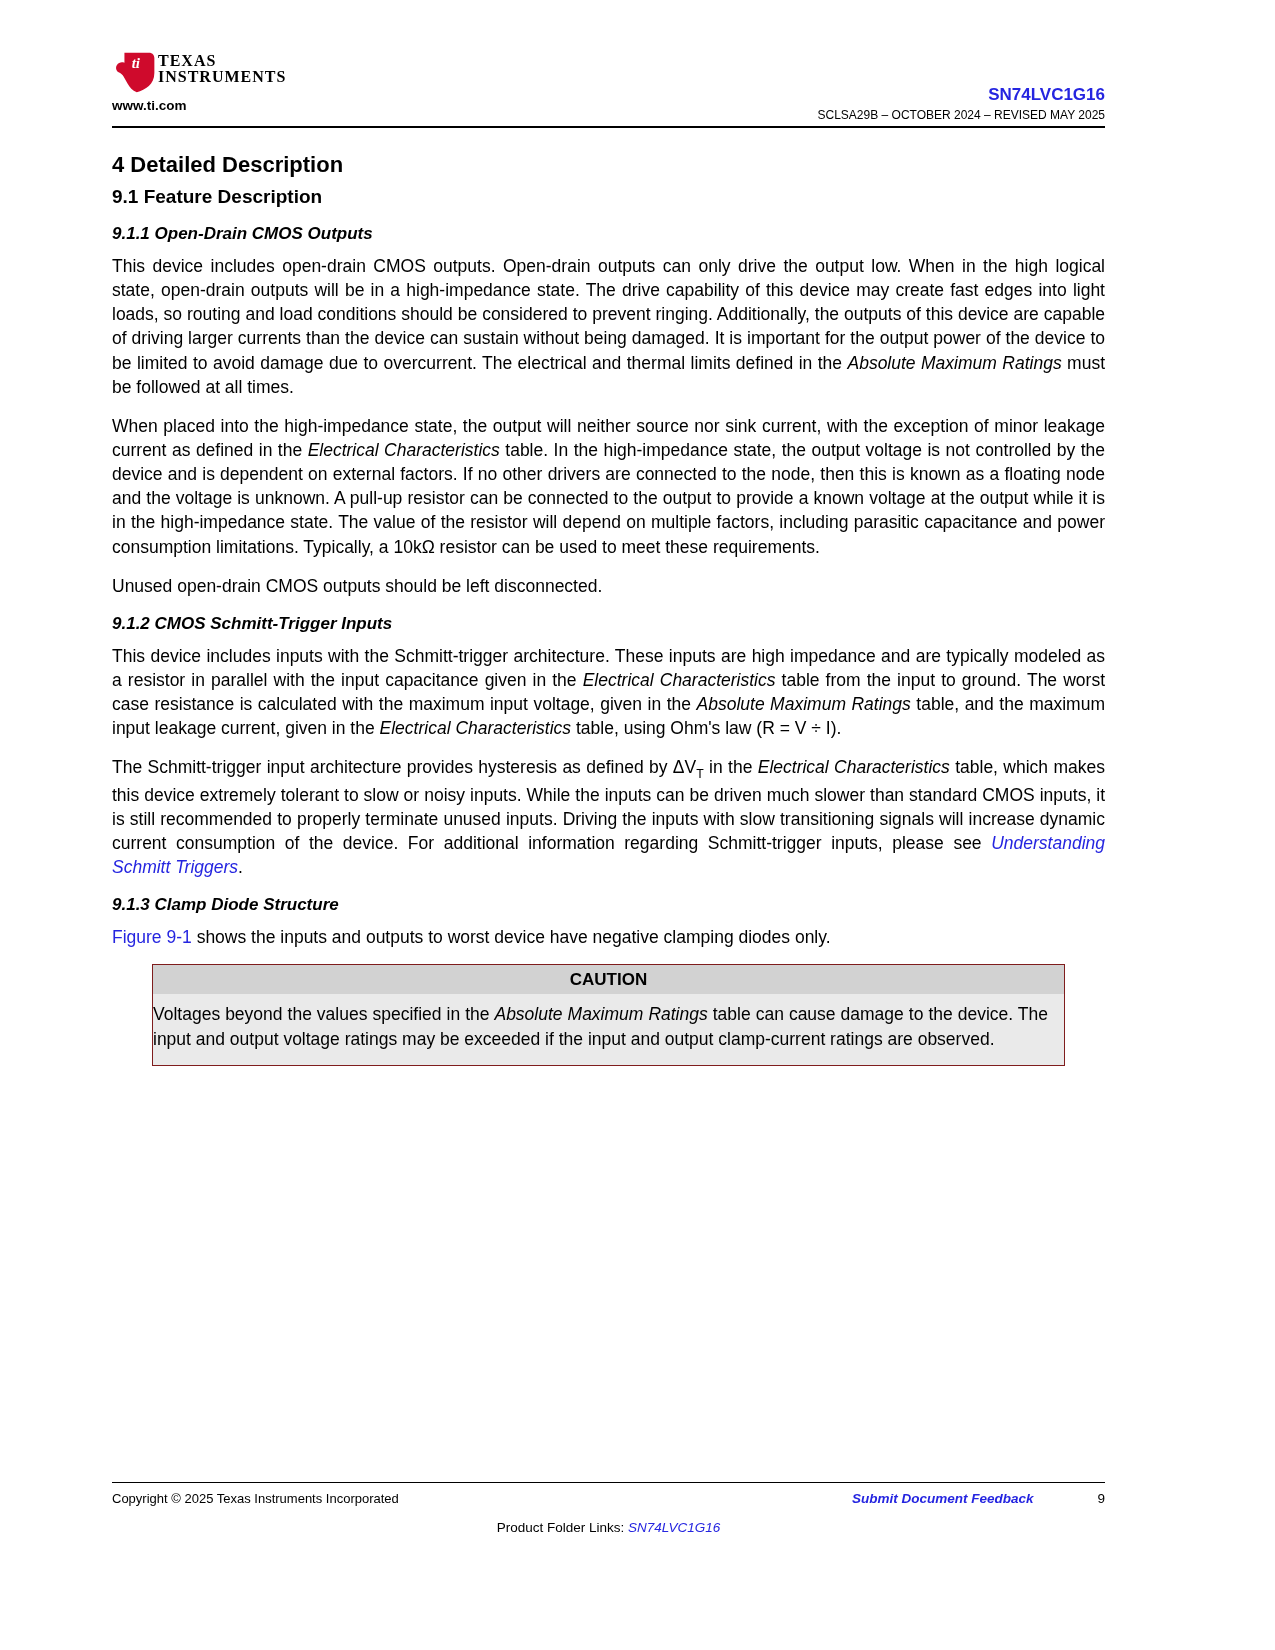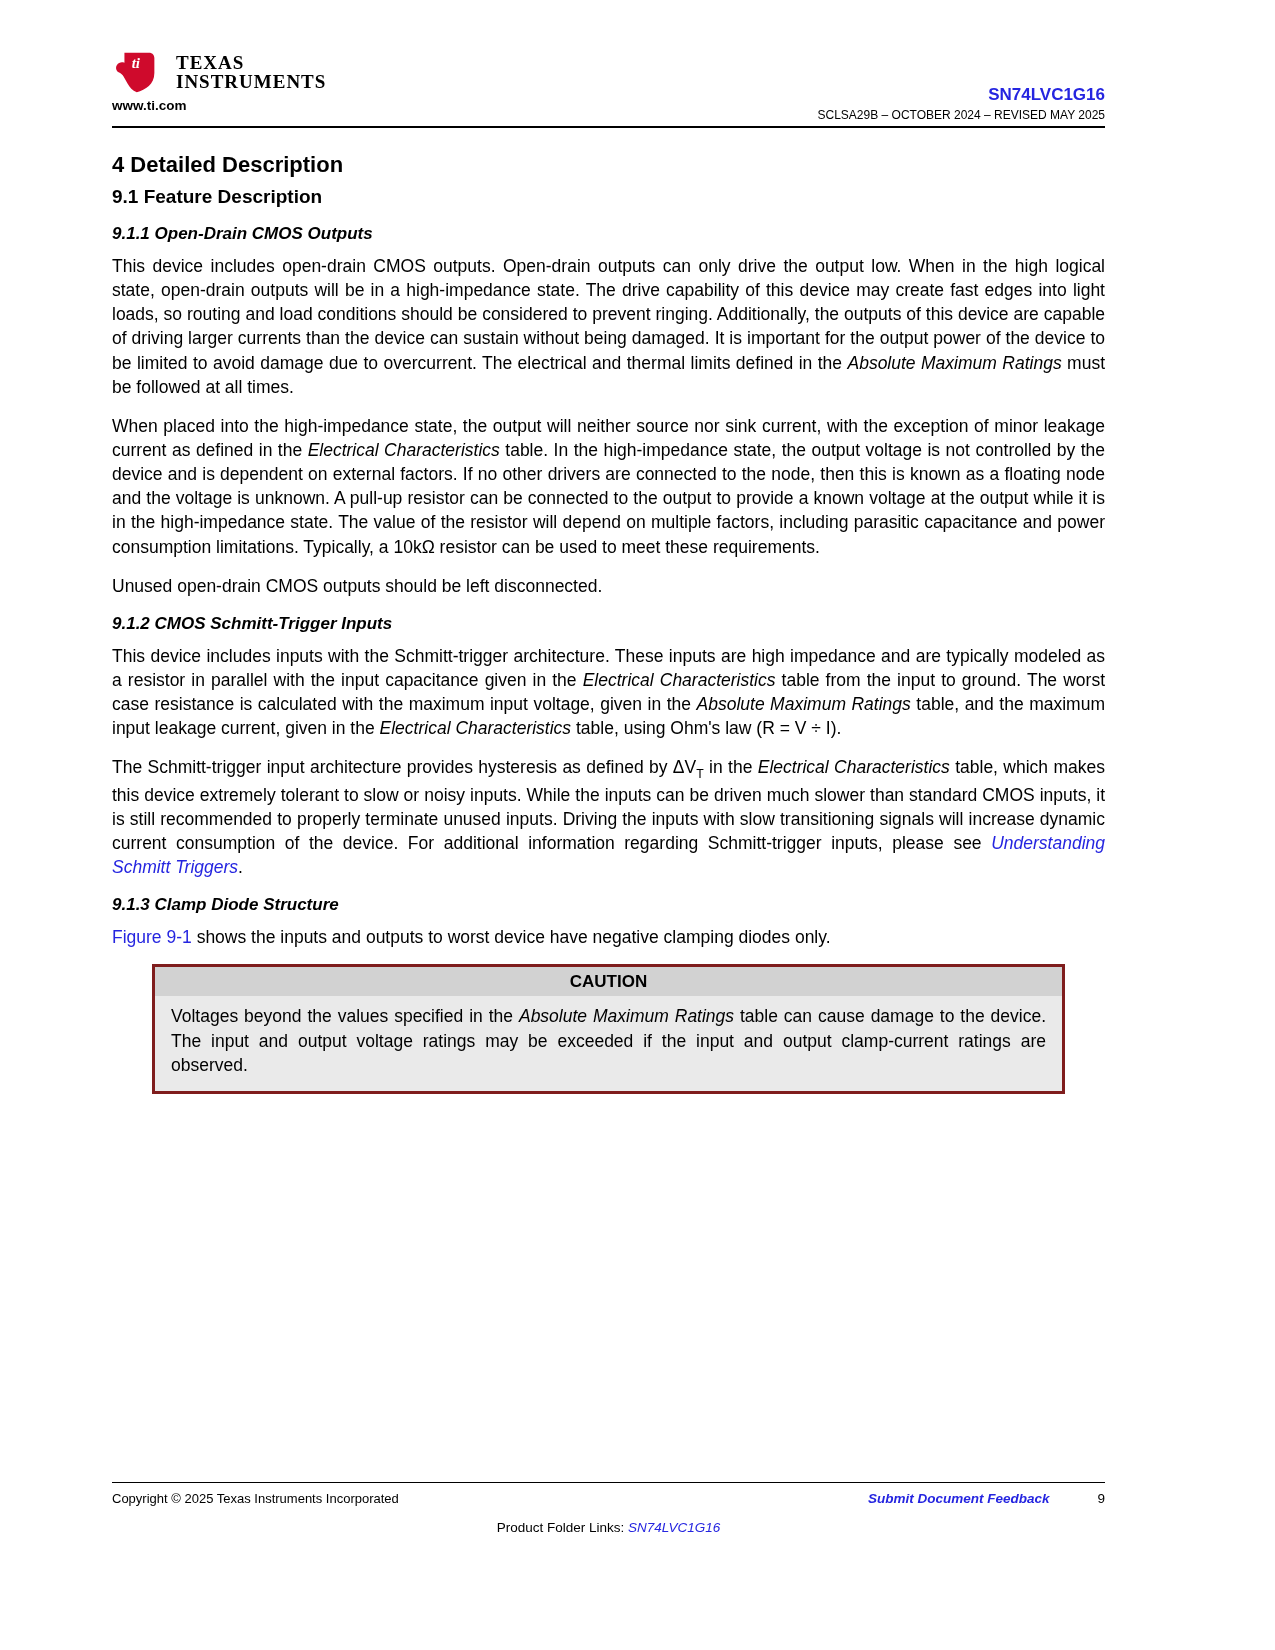--- a/index.html
+++ b/index.html
@@ -11,57 +11,57 @@
     background: #ffffff;
     font-family: "Liberation Sans", sans-serif;
     color: #000;
     padding: 50px 170px 0 112px;
   }
   
   .hdr { position: relative; height: 74px; }
   .hdr-left { position:absolute; left:0; top:0; }
   .logo-row { display:flex; align-items:flex-start; }
   .ti-bug { width:46px; height:44px; flex:0 0 auto; }
-  .wordmark { font-family:"Liberation Serif", serif; font-weight:bold; letter-spacing:1px; line-height:1.02; font-size:19px; padding-top:3px;margin-left:18px; }
+  .wordmark { font-family:"Liberation Serif", serif; font-weight:bold; letter-spacing:1px; line-height:1.02; font-size:16px; padding-top:3px; }
   .website { font-weight:bold; font-size:13.5px; margin-top:4px; }
   .hdr-right { position:absolute; right:0; bottom:2px; text-align:right; }
   .partnum { color:#2525e0; font-weight:bold; font-size:17px; margin-bottom:3px; }
   .revision { font-size:12px; color:#000; }
   .hdr-rule { border:none; border-top:2px solid #000; margin:2px 0 0 0; }
   
   .h9   { font-size:22px; font-weight:bold; margin:24px 0 2px; }
   .h9-1 { font-size:19px; font-weight:bold; margin:8px 0 2px; }
   .h3x  { font-size:17px; font-weight:bold; font-style:italic; margin:16px 0 10px; }
   p.body { font-size:17.5px; line-height:1.38; text-align:justify; margin:0 0 15px 0; }
   .em { font-style: italic; }
   .doclink { color:#2525e0; text-decoration:none; cursor:pointer; }
   .doclink.it { font-style:italic; }
   sub { font-size:70%; }
   
   .caution {
     margin: 14px 40px 0 40px;
-    border: 3px solid #7f1d1d;
+    border: 1px solid #7f1d1d;
     background: #eaeaea;
   }
   .caution-title {
     background:#d2d2d2;
     text-align:center;
     font-weight:bold;
     font-size:17px;
     padding:5px 0 4px;
   }
   .caution-body {
     font-size:17.5px; line-height:1.38; text-align:justify;
-    padding: 8px 16px 14px 16px;
+    padding: 8px 16px 14px 0;
   }
   
   .ftr { position:absolute; left:112px; right:170px; top:1482px; }
   .ftr-rule { border:none; border-top:1.5px solid #000; margin:0 0 8px 0; }
   .ftr-row { display:flex; justify-content:space-between; align-items:baseline; font-size:13px;text-align:right; }
-  .ftr-right { display:flex; align-items:baseline; gap:48px; }
+  .ftr-right { display:flex; align-items:baseline; gap:64px; }
   .ftr-feedback { color:#2525e0; font-style:italic; font-weight:bold; font-size:13.5px; cursor:pointer; text-decoration:none; }
   .ftr-page { font-size:13.5px; }
   .ftr-product { text-align:center; font-size:13.5px; margin-top:14px; }
 </style>
 </head>
 <body>
 
 <div class="page">
 
   <div class="hdr">

